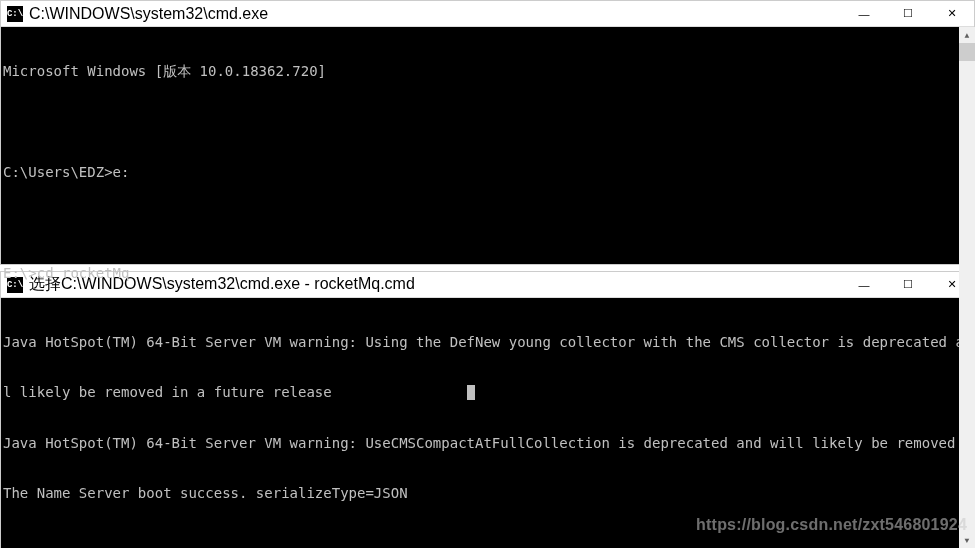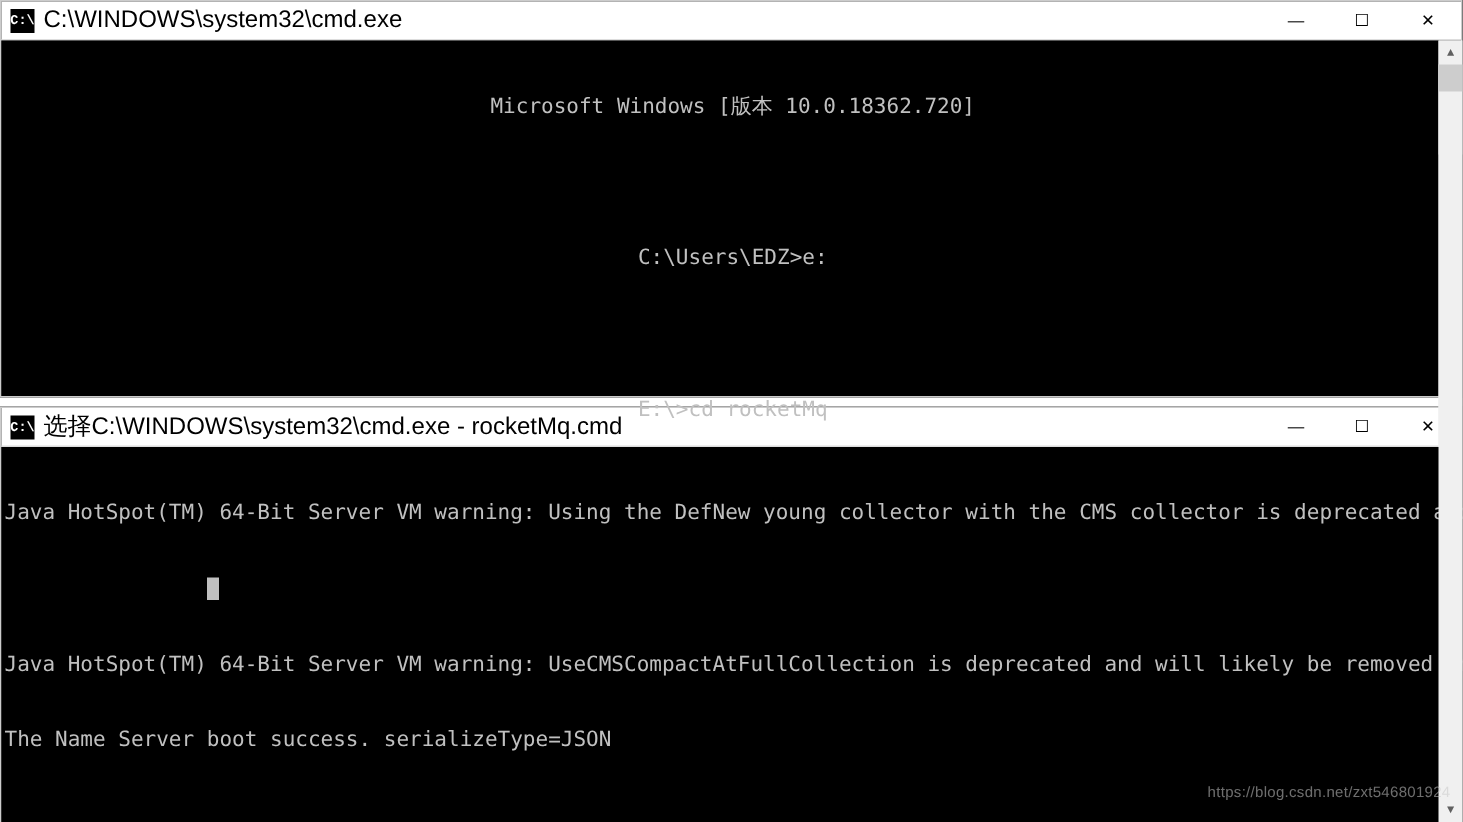--- a/index.html
+++ b/index.html
@@ -74,21 +74,20 @@
       position: relative;
     }
     .terminal-body .line {
       min-height: 17px;
     }
     .window-top {
       width: 975px;
     }
     .window-top .terminal-body {
       height: 237px;
-      text-align: center;
     }
     .window-bottom {
       width: 975px;
       margin-top: 6px;
     }
     .window-bottom .terminal-body {
       height: 250px;
     }
     .scrollbar {
       position: absolute;
@@ -119,23 +118,24 @@
       width: 8px;
       height: 15px;
       background: #c0c0c0;
       vertical-align: text-bottom;
     }
     .watermark {
       position: absolute;
       right: 8px;
       bottom: 14px;
       font-family: "Segoe UI", Arial, sans-serif;
-      font-size: 10px;
+      font-size: 16px;
       color: rgba(200,200,200,0.55);
       letter-spacing: 0.2px;
+      font-weight: bold;
     }
   </style>
 </head>
 <body>
 
 <div class="window window-top">
   <div class="titlebar">
     <div class="titlebar-left">
       <span class="cmd-icon">C:\</span>
       <span class="title-text">C:\WINDOWS\system32\cmd.exe</span>
@@ -173,21 +173,21 @@
       <span class="title-text">选择C:\WINDOWS\system32\cmd.exe - rocketMq.cmd</span>
     </div>
     <div class="titlebar-controls">
       <div class="ctrl-btn">—</div>
       <div class="ctrl-btn">☐</div>
       <div class="ctrl-btn close">✕</div>
     </div>
   </div>
   <div class="terminal-body">
     <div class="line">Java HotSpot(TM) 64-Bit Server VM warning: Using the DefNew young collector with the CMS collector is deprecated and wil</div>
-    <div class="line">                <span class="cursor-block"></span></div>
+    <div class="line"><span>l likely be removed in a future release</span>                <span class="cursor-block"></span></div>
     <div class="line">Java HotSpot(TM) 64-Bit Server VM warning: UseCMSCompactAtFullCollection is deprecated and will likely be removed in a f</div>
     <div class="line">The Name Server boot success. serializeType=JSON</div>
   </div>
   <div class="scrollbar">
     <div class="scrollbar-arrow up">▲</div>
     <div class="scrollbar-thumb" style="height:18px;margin-top:16px;"></div>
     <div class="scrollbar-arrow down">▼</div>
   </div>
 </div>
 

